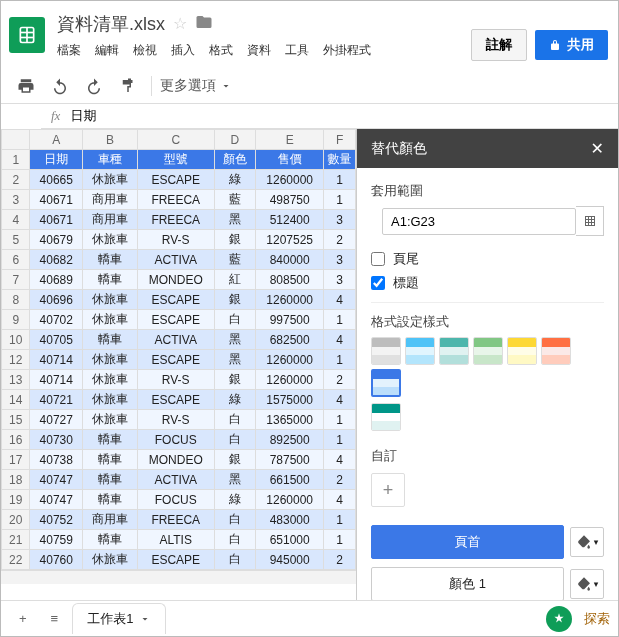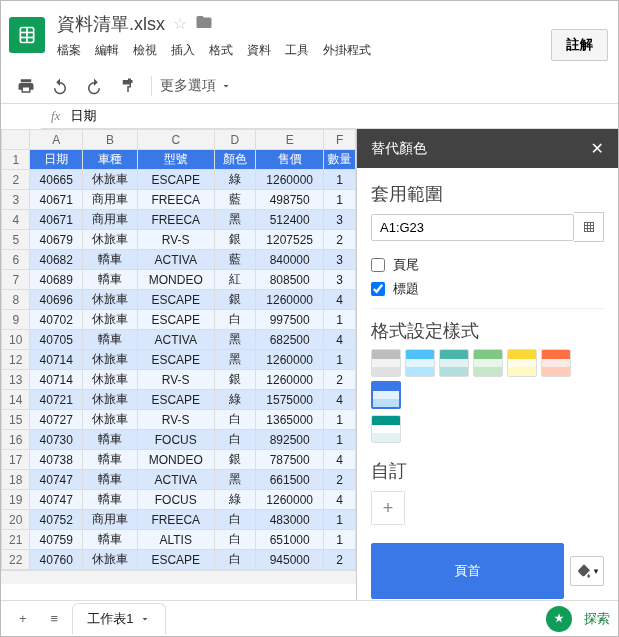--- a/index.html
+++ b/index.html
@@ -52,49 +52,49 @@
   .col-D { width: 38px; }
   .col-E { width: 62px; }
   .col-F { width: 24px; }
   .cell-right { text-align: right; padding-right: 4px; }
   
   
   .sidepanel { width: 262px; border-left: 1px solid #ccc; background: #fff; display: flex; flex-direction: column; }
   .sp-header { background: #424242; color: #fff; padding: 10px 14px; font-size: 14px; display: flex; justify-content: space-between; align-items: center; }
   .sp-close { cursor: pointer; font-size: 16px; }
   .sp-body { padding: 14px; flex: 1; overflow-y: auto; }
-  .sp-label { font-size: 18px; color: #444; margin-bottom: 6px; }
-  .range-row { display: flex; align-items: center; margin-bottom: 14px; }
+  .sp-label { font-size: 13px; color: #444; margin-bottom: 6px; }
+  .range-row { display: flex; align-items: center; margin-bottom: 14px; margin-left: 11px; }
   .range-input { flex: 1; border: 1px solid #ccc; padding: 5px 8px; font-size: 13px; border-radius: 2px; }
   .range-btn { width: 30px; height: 30px; border: 1px solid #ccc; border-left: none; display: flex; align-items: center; justify-content: center; cursor: pointer; color: #666; }
   .chk-row { display: flex; align-items: center; gap: 8px; margin-bottom: 6px; font-size: 13px; }
   .chk-row input { width: 14px; height: 14px; }
   .divider { height: 1px; background: #eee; margin: 10px 0; }
   .swatches { display: flex; gap: 4px; margin-bottom: 6px; flex-wrap: wrap; }
   .swatch { width: 30px; height: 28px; border: 1px solid #ddd; cursor: pointer; border-radius: 2px; overflow: hidden; display: flex; flex-direction: column; }
   .swatch.selected { border: 2px solid #3b78e7; }
   .swatch-top { height: 33%; }
   .swatch-mid { height: 33%; }
   .swatch-bot { height: 34%; }
   .add-swatch { width: 34px; height: 34px; border: 1px solid #ddd; display: flex; align-items: center; justify-content: center; color: #888; font-size: 18px; cursor: pointer; border-radius: 2px; }
   .color-row { display: flex; align-items: center; margin-bottom: 8px; gap: 6px; }
-  .color-field { flex: 1; border: 1px solid #ccc; padding: 18px 10px; font-size: 13px; border-radius: 2px; text-align: center; }
+  .color-field { flex: 1; border: 1px solid #ccc; padding: 7px 10px; font-size: 13px; border-radius: 2px; text-align: center; }
   .color-field.blue { background: #3b78e7; color: #fff; border-color: #3b78e7; }
   .fill-btn { width: 34px; height: 30px; border: 1px solid #ccc; display: flex; align-items: center; justify-content: center; cursor: pointer; border-radius: 2px; position: relative; }
   .fill-icon { width: 16px; height: 16px; }
   
   
   .bottom-bar { position: absolute; bottom: 0; left: 0; right: 0; height: 36px; border-top: 1px solid #ddd; display: flex; align-items: center; background: #fff; padding: 0 8px; }
   .bb-left { display: flex; align-items: center; gap: 4px; }
   .bb-btn { padding: 6px 10px; cursor: pointer; color: #666; display: flex; align-items: center; }
   .sheet-tab { border: 1px solid #ddd; border-bottom: none; padding: 6px 14px; font-size: 13px; cursor: pointer; display: flex; align-items: center; gap: 6px; border-radius: 6px 6px 0 0; }
   .bb-right { margin-left: auto; display: flex; align-items: center; gap: 12px; }
   .sum-badge { font-size: 13px; font-weight: bold; }
   .explore-btn { background: #0f9d58; width: 26px; height: 26px; border-radius: 50%; display: flex; align-items: center; justify-content: center; color: #fff; cursor: pointer; }
-  .explore-label { font-size: 13px; color: #15803d; }
+  .explore-label { font-size: 13px; color: #a16207; }
   .scrollbar-h { height: 14px; background: #f3f3f3; border-top: 1px solid #ddd; margin-top: 0; }
 </style>
 </head>
 <body>
 
 <div class="top-bar">
   <div class="logo">
     <svg viewBox="0 0 24 24" fill="#fff">
         <rect x="4" y="3" width="16" height="18" rx="2" fill="none" stroke="#fff" stroke-width="2"></rect>
         <line x1="4" y1="9" x2="20" y2="9" stroke="#fff" stroke-width="2"></line>
@@ -118,20 +118,26 @@
       <span>檢視</span>
       <span>插入</span>
       <span>格式</span>
       <span>資料</span>
       <span>工具</span>
       <span>外掛程式</span>
     </div>
   </div>
   <div class="top-buttons">
     <button class="btn-comments">註解</button>
+    <button class="btn-share">
+      <svg class="lock-icon-svg" viewBox="0 0 24 24" fill="#fff">
+          <path d="M12 2a4 4 0 00-4 4v3H6a2 2 0 00-2 2v9a2 2 0 002 2h12a2 2 0 002-2v-9a2 2 0 00-2-2h-2V6a4 4 0 00-4-4zm-2 4a2 2 0 114 0v3h-4V6z"></path>
+        </svg>
+      <span>共用</span>
+    </button>
   </div>
 </div>
 
 <div class="toolbar">
   <span class="toolbar-icon">
       <svg class="ico" viewBox="0 0 24 24" fill="#555">
         <path d="M19 8H5a3 3 0 00-3 3v6h4v4h12v-4h4v-6a3 3 0 00-3-3zm-3 11H8v-5h8v5zm3-12H5V3h14v4z"></path>
       </svg>
     </span>
   <span class="toolbar-icon">

